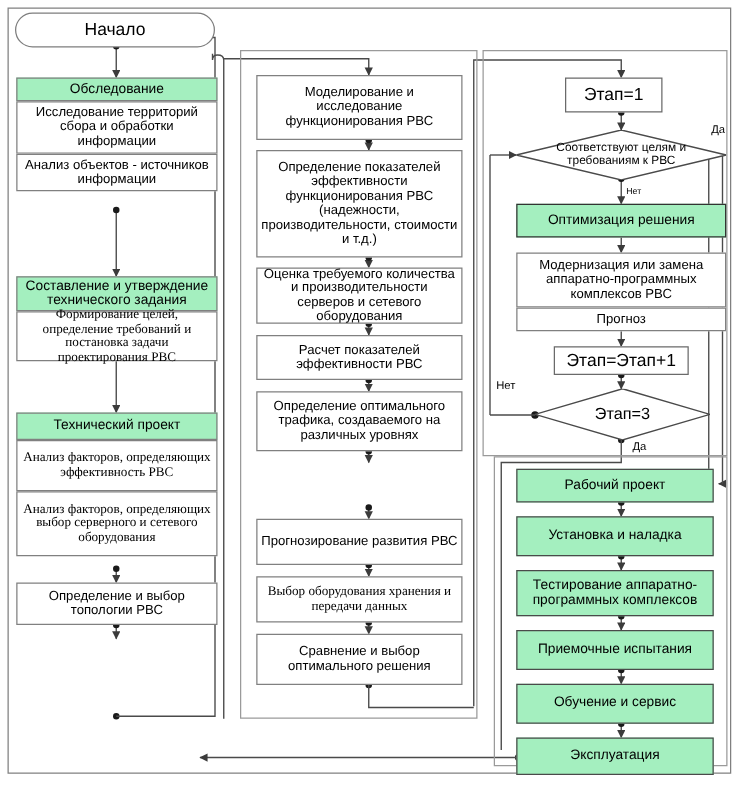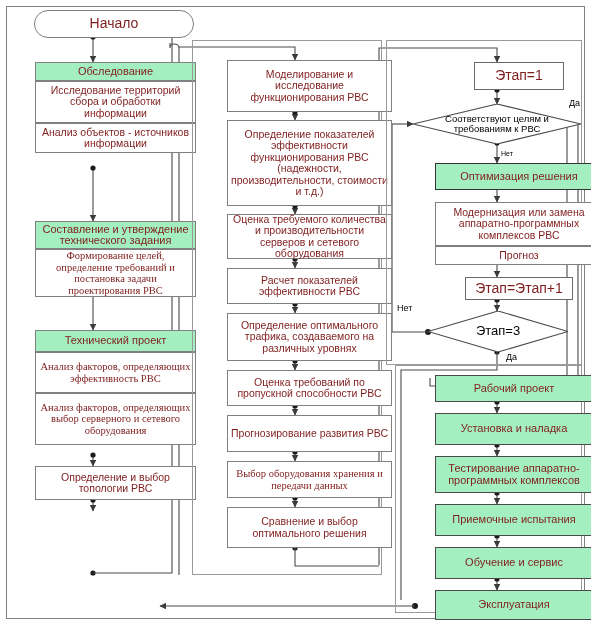--- a/index.html
+++ b/index.html
@@ -2,21 +2,21 @@
 <html><head>
 <meta charset="utf-8">
 <style>
   html,body{margin:0;padding:0;background:#ffffff;}
   body{font-family:"Liberation Sans","DejaVu Sans",sans-serif;}
   #canvas{position:relative;width:591px;height:634px;overflow:hidden;background:#fff;}
   #svg-layer{position:absolute;left:0;top:0;width:591px;height:634px;pointer-events:none;}
 
   .node{position:absolute;box-sizing:border-box;border:1px solid #808080;background:#ffffff;
         display:flex;align-items:center;justify-content:center;text-align:center;
-        font-size:10.5px;line-height:11.5px;color:#7f1d1d;padding:1px 3px;margin-left:22px;}
+        font-size:10.5px;line-height:11.5px;color:#000000;padding:1px 3px;}
   .node.green{background:#A4EFBF;border:1px solid #4a4a4a;}
   .node.hdr{background:#A4EFBF;border:1px solid #808080;font-size:11px;}
   .node.serif{font-family:"Liberation Serif","DejaVu Serif",serif;font-size:10.5px;line-height:11.5px;}
   .node.term{border:1px solid #7d7d7d;border-radius:22px;font-size:14px;background:#fff;}
   .node.var{border:1px solid #6a6a6a;font-size:14px;font-weight:normal;background:#fff;}
   .node.thick{border:1.6px solid #333;}
   .group{position:absolute;box-sizing:border-box;border:1px solid #9a9a9a;background:transparent;}
   .decision{position:absolute;display:flex;align-items:center;justify-content:center;
             text-align:center;font-size:9.5px;line-height:10.5px;color:#000;}
   .decision .dtxt{position:relative;z-index:2;padding:0 16px;}
@@ -129,43 +129,42 @@
   <div class="node term" style="left:12px;top:10px;width:160px;height:28px;">Начало</div>
 
 
   <div class="group" style="left:13px;top:62px;width:161px;height:520px;border:none;"></div>
 
   <div class="node hdr" style="left:13px;top:62px;width:161px;height:19px;">Обследование</div>
   <div class="node" style="left:13px;top:81px;width:161px;height:42px;">Исследование территорий сбора и обработки информации</div>
   <div class="node" style="left:13px;top:123px;width:161px;height:30px;">Анализ объектов - источников информации</div>
 
   <div class="node hdr" style="left:13px;top:221px;width:161px;height:28px;">Составление и утверждение технического задания</div>
-  <div class="node serif" style="left:13px;top:249px;width:161px;height:48px;">Формирование целей, определение требований и постановка  задачи проектирования РВС</div>
+  <div class="node serif" style="left:13px;top:249px;width:161px;height:40px;">Формирование целей, определение требований и постановка  задачи проектирования РВС</div>
 
   <div class="node hdr" style="left:13px;top:330px;width:161px;height:22px;">Технический проект</div>
   <div class="node serif" style="left:13px;top:352px;width:161px;height:41px;">Анализ факторов, определяющих эффективность РВС</div>
   <div class="node serif" style="left:13px;top:393px;width:161px;height:52px;">Анализ факторов, определяющих выбор серверного и сетевого оборудования</div>
   <div class="node" style="left:13px;top:466px;width:161px;height:34px;">Определение и выбор топологии РВС</div>
 
   <div class="group" style="left:192px;top:40px;width:190px;height:535px;"></div>
 
   <div class="node" style="left:205px;top:60px;width:165px;height:52px;">Моделирование и исследование функционирования РВС</div>
   <div class="node" style="left:205px;top:120px;width:165px;height:86px;">Определение показателей эффективности функционирования РВС (надежности, производительности, стоимости и т.д.)</div>
   <div class="node" style="left:205px;top:214px;width:165px;height:45px;">Оценка требуемого количества и производительности серверов и сетевого оборудования</div>
   <div class="node" style="left:205px;top:268px;width:165px;height:36px;">Расчет показателей эффективности РВС</div>
   <div class="node" style="left:205px;top:313px;width:165px;height:48px;">Определение оптимального трафика, создаваемого на различных уровнях</div>
-  <div class="node" style="left:205px;top:370px;width:165px;height:36px;">Оценка требований по пропускной способности РВС</div>
   <div class="node" style="left:205px;top:415px;width:165px;height:37px;">Прогнозирование развития РВС</div>
   <div class="node serif" style="left:205px;top:461px;width:165px;height:37px;">Выбор оборудования хранения и передачи данных</div>
   <div class="node" style="left:205px;top:507px;width:165px;height:41px;">Сравнение и выбор оптимального решения</div>
 
   <div class="group" style="left:386px;top:40px;width:196px;height:325px;"></div>
   <div class="group" style="left:395px;top:365px;width:187px;height:248px;"></div>
 
-  <div class="node var" style="left:452px;top:62px;width:90px;height:28px;">Этап=1</div>
+  <div class="node var" style="left:452px;top:62px;width:78px;height:28px;">Этап=1</div>
 
   <div class="decision big" style="left:413px;top:104px;width:168px;height:40px;">
     <svg width="168" height="40" style="position:absolute;left:0;top:0;">
       <polygon points="84,0 168,20 84,40 0,20" fill="#ffffff" stroke="#4a4a4a" stroke-width="1.1"></polygon>
     </svg>
     <div class="dtxt">Соответствуют целям и требованиям к РВС</div>
   </div>
   <div class="edgelabel" style="left:569px;top:99px;">Да</div>
   <div class="edgelabel tiny" style="left:501px;top:149px;">Нет</div>
 

